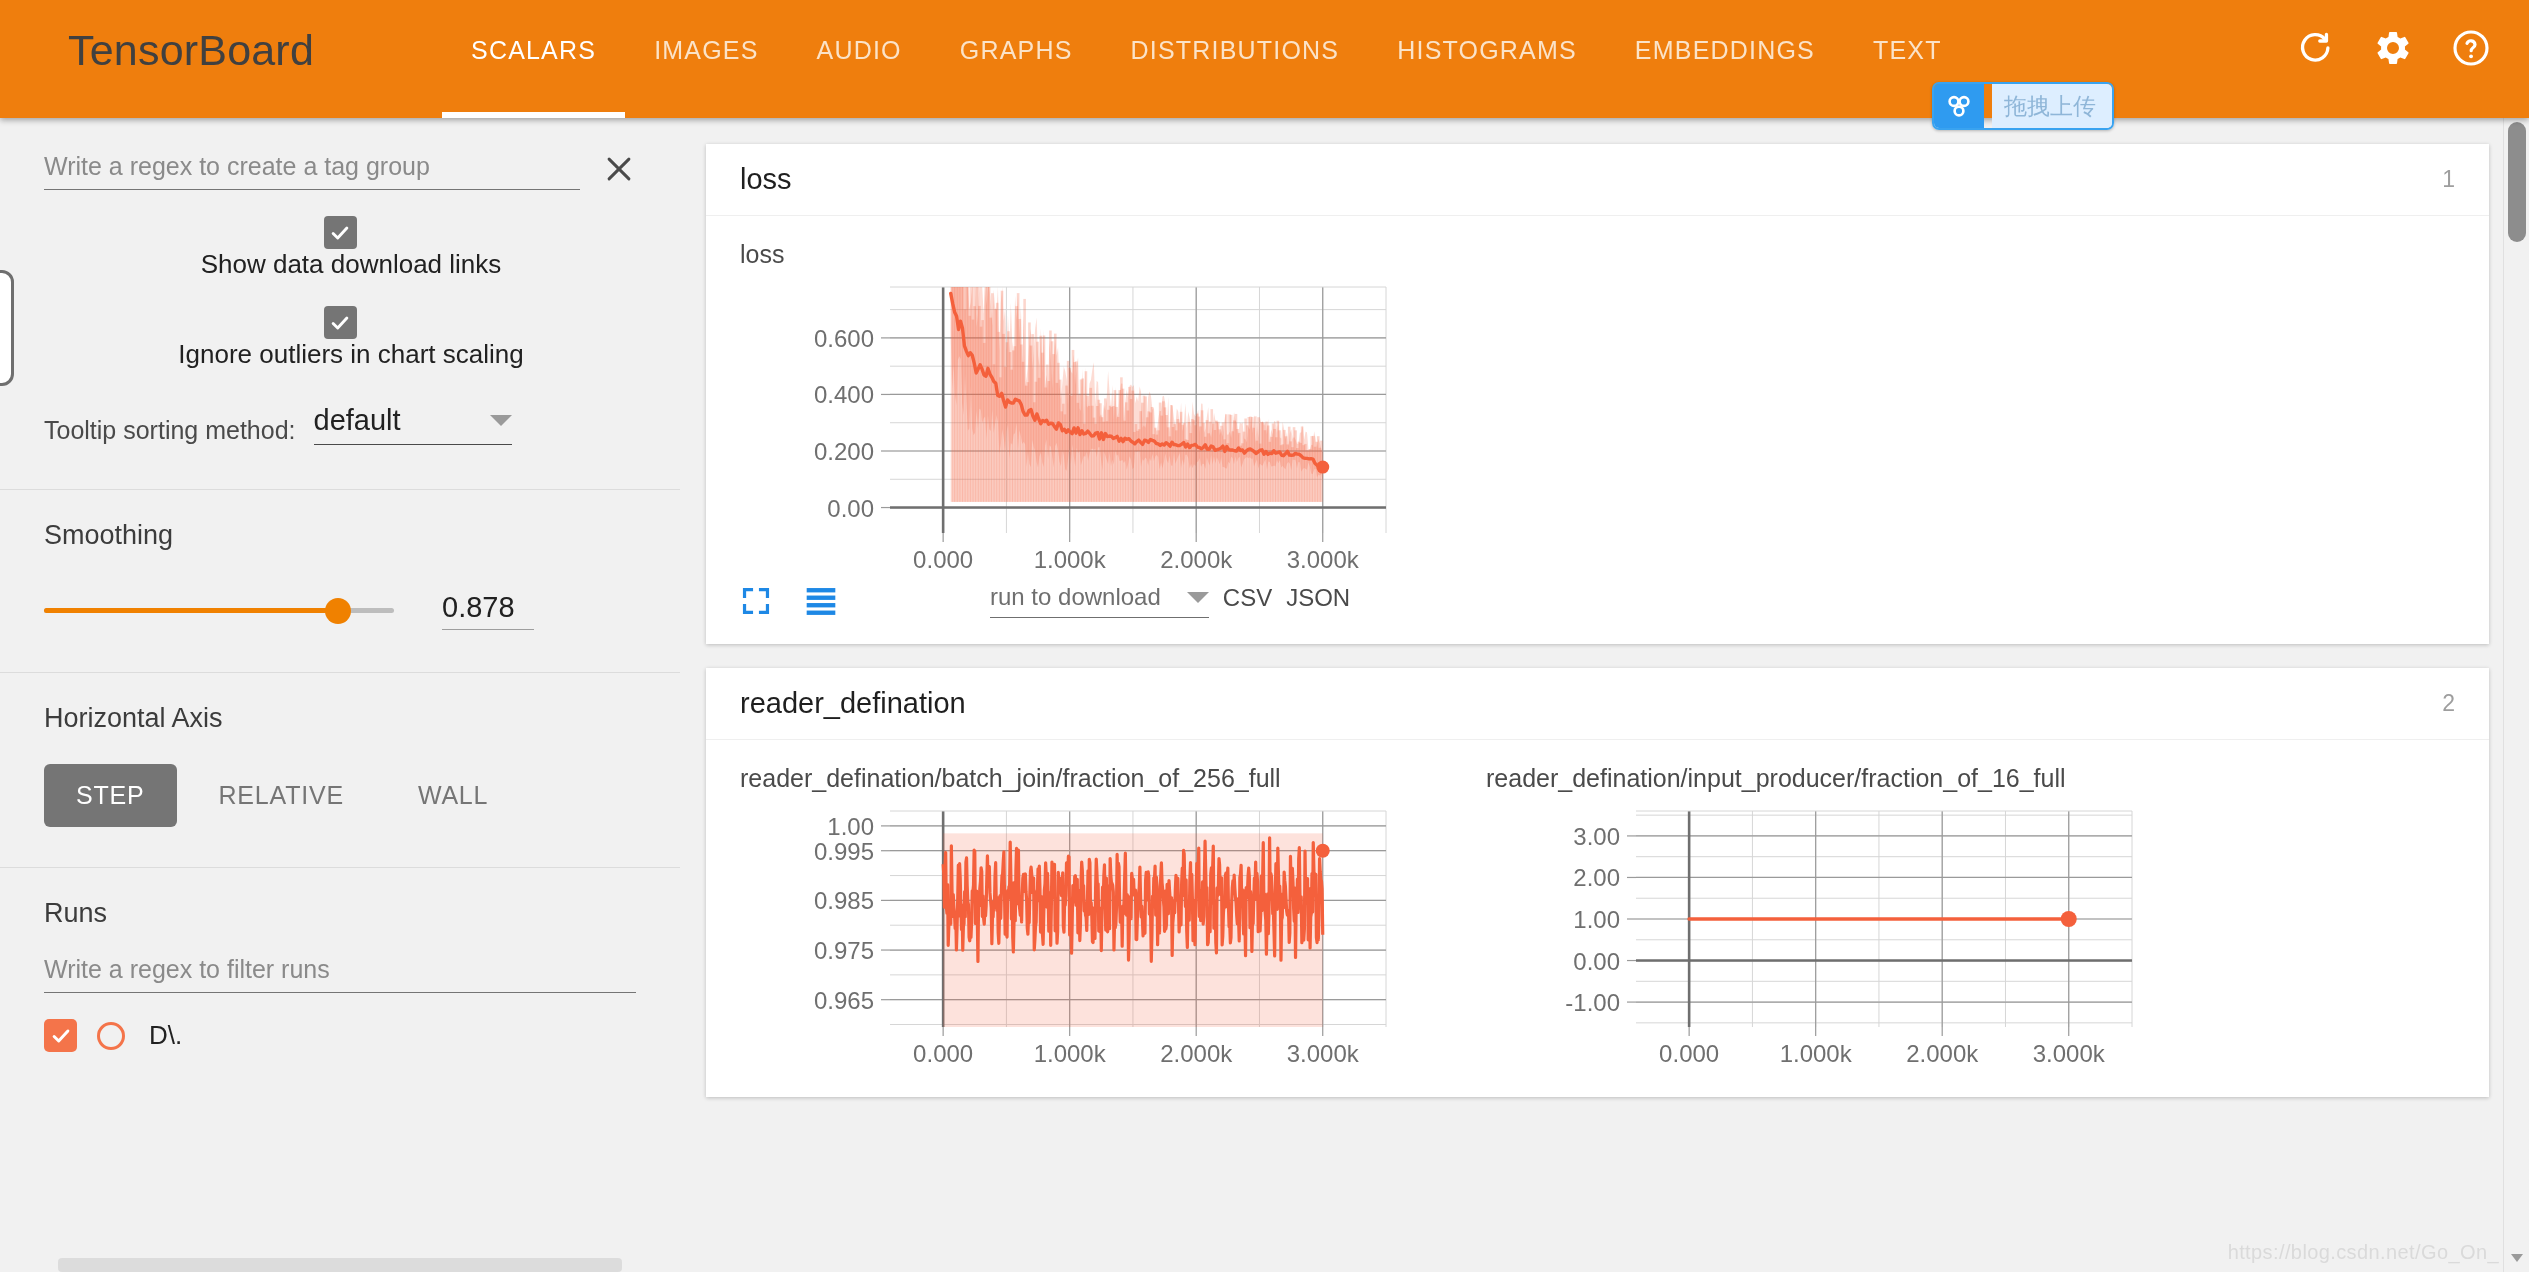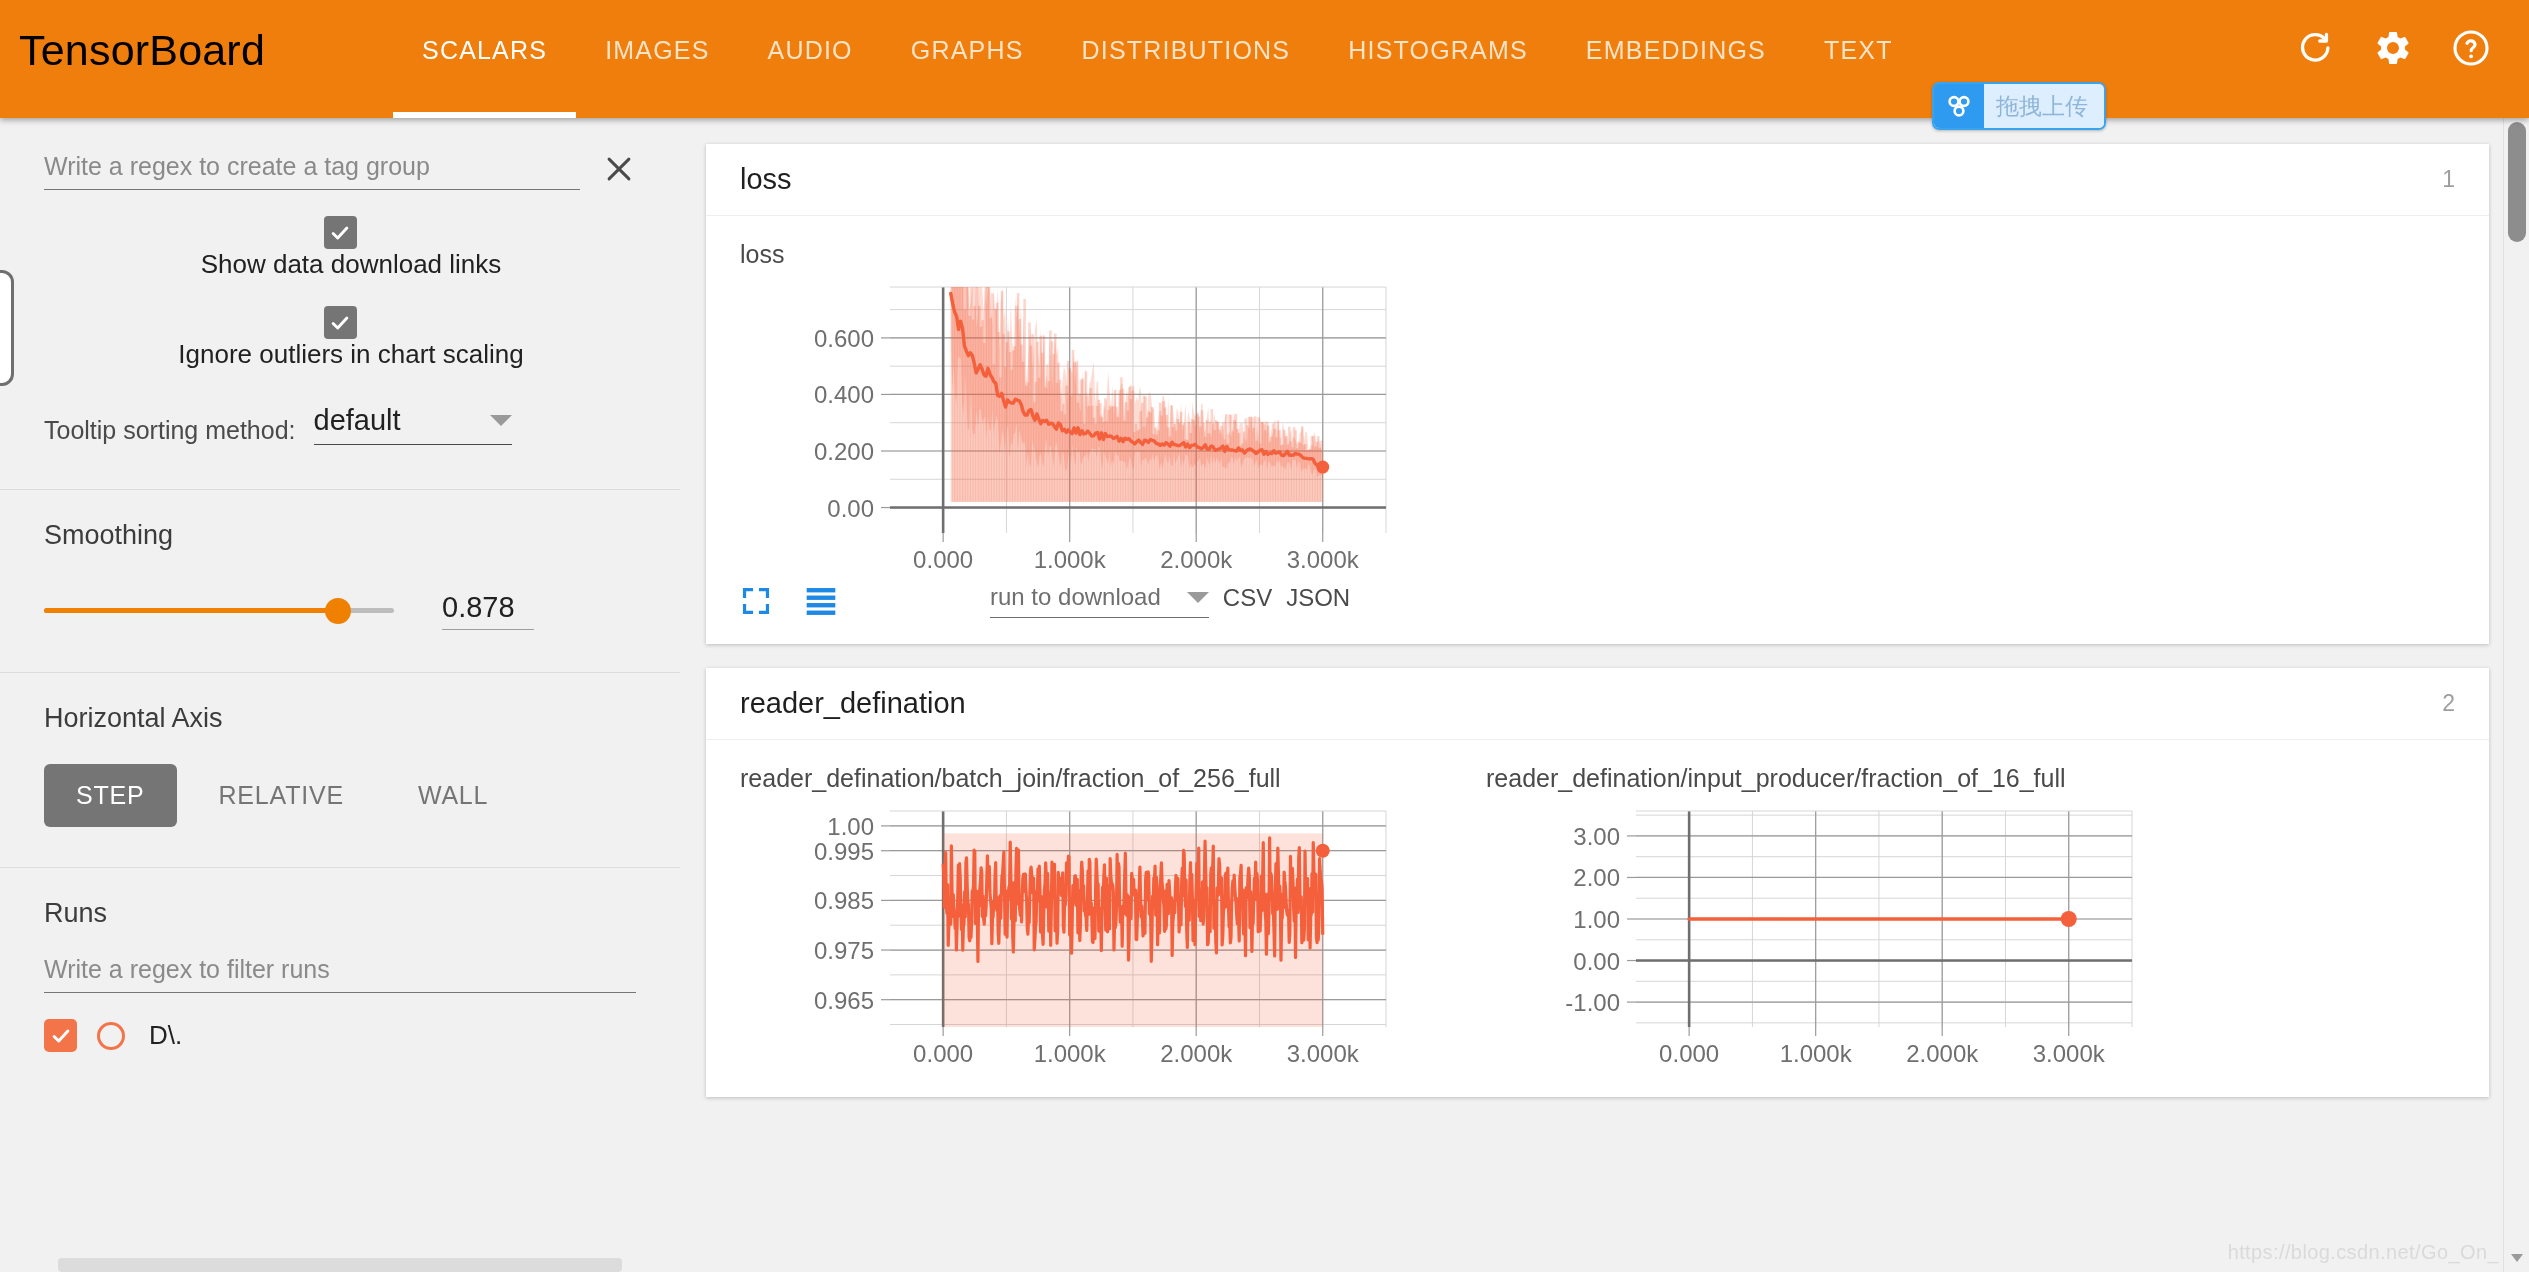--- a/index.html
+++ b/index.html
@@ -16,25 +16,25 @@
   .topbar {
     position: relative;
     height: 118px;
     background: #ef7e0d;
     display: flex;
     align-items: flex-start;
     box-shadow: 0 2px 6px rgba(0,0,0,.35);
     z-index: 40;
   }
   .brand {
-    color: #000000;
+    color: #404040;
     font-size: 43px;
     font-weight: 400;
     letter-spacing: .2px;
-    padding: 26px 0 0 19px;
+    padding: 26px 0 0 68px;
     white-space: nowrap;
   }
   .tabs {
     display: flex;
     align-items: flex-start;
     margin-left: 128px;
     height: 142px;
   }
   .tab {
     color: #fbe3c8;
@@ -70,20 +70,21 @@
     left: 1932px;
     top: 82px;
     display: flex;
     align-items: stretch;
     height: 48px;
     border: 2px solid #39a3f0;
     border-radius: 7px;
     overflow: hidden;
     box-shadow: 0 1px 3px rgba(0,0,0,.25);
     z-index: 60;
+    gap: 8px;
   }
   .upload-badge .ub-icon {
     width: 50px;
     background: #2f9bf0;
     display: flex; align-items: center; justify-content: center;
   }
   .upload-badge .ub-text {
     background: #ddeeff;
     color: #8fb6d8;
     font-size: 23px;

